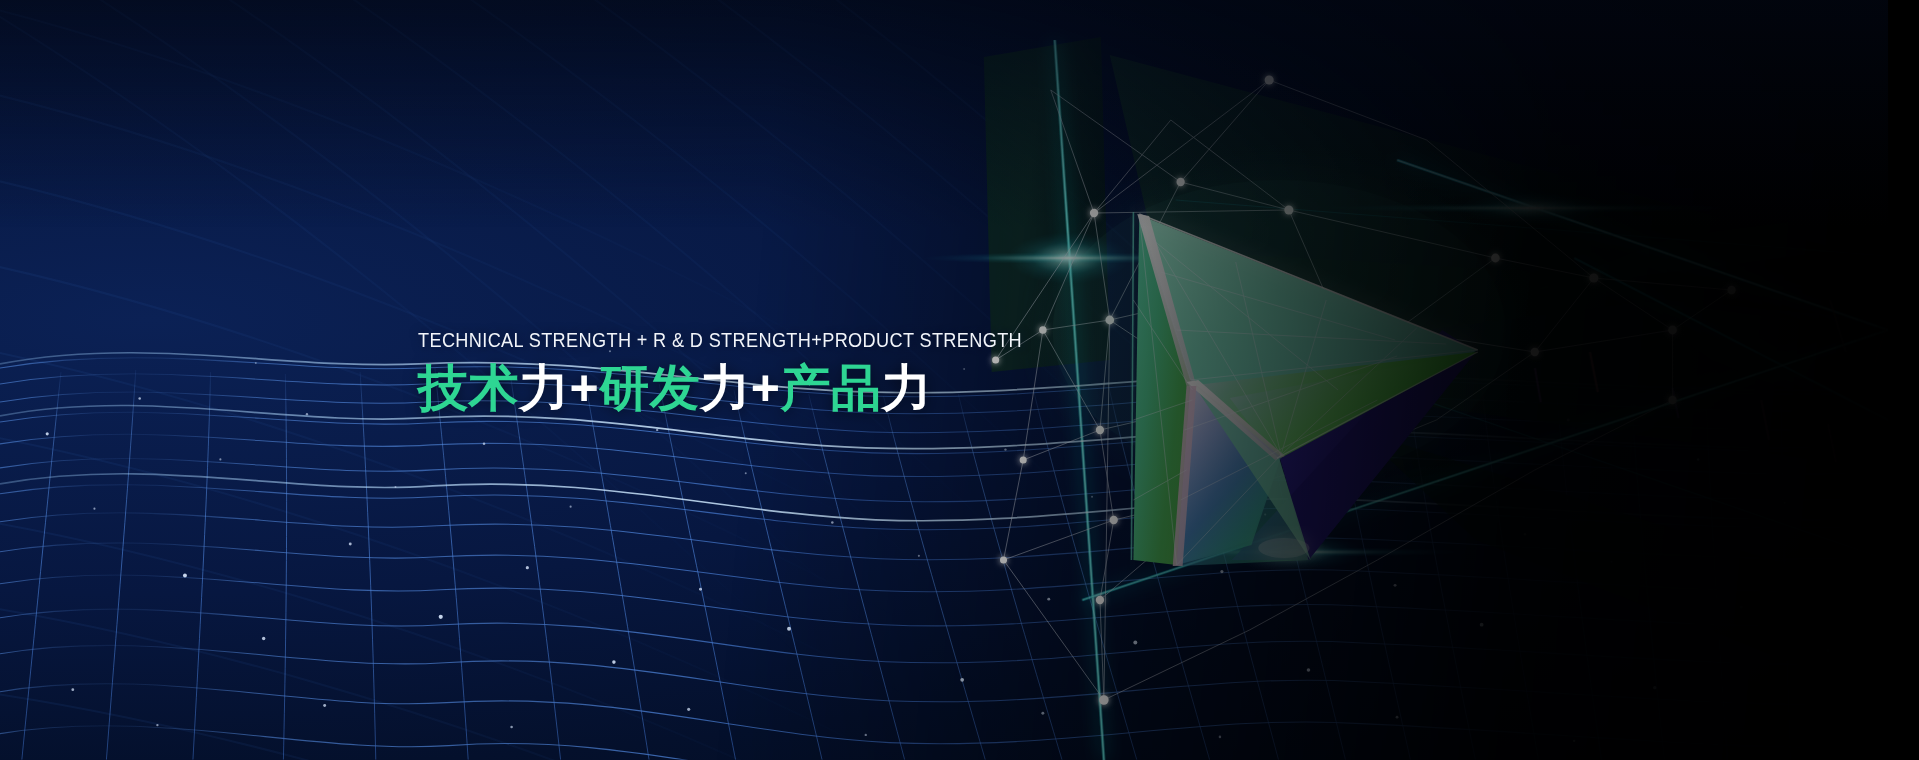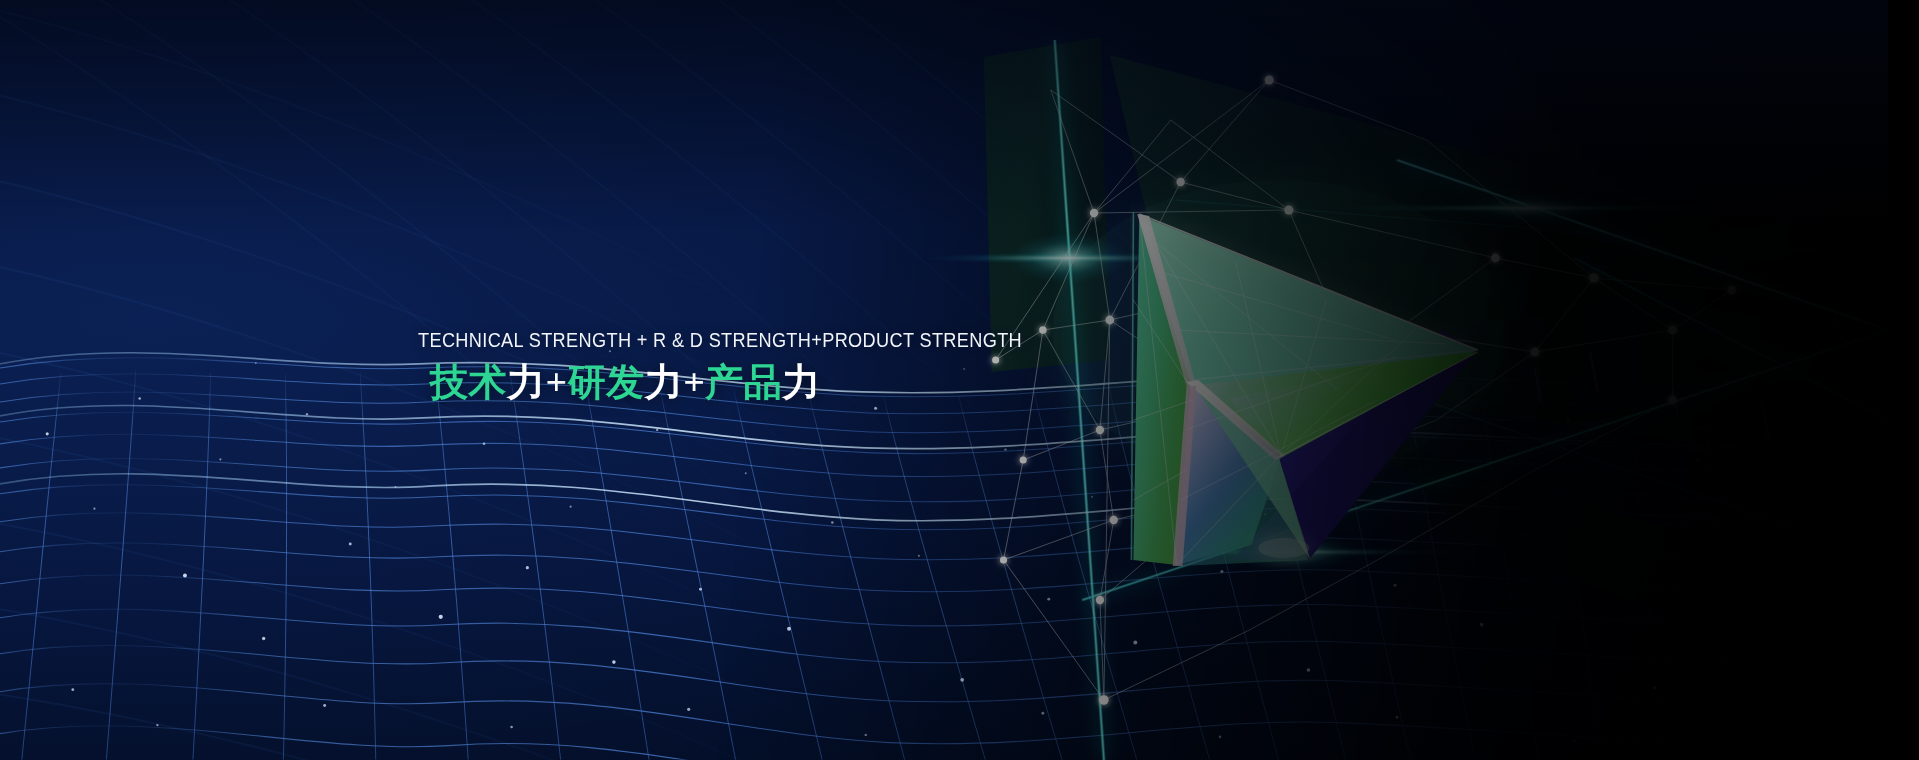--- a/index.html
+++ b/index.html
@@ -58,27 +58,27 @@
     letter-spacing:.40px;
     color:#f2f5fa;
     white-space:nowrap;
     transform:scaleX(.885);
     transform-origin:left center;
     line-height:1;
     margin:0 0 11px 0;
     text-shadow:0 0 10px rgba(10,22,52,.9);
   }
   .maintitle{
-    font-family:Liberation Serif, serif;
+    font-family:Liberation Sans, sans-serif;
     font-weight:bold;
-    font-size:38px;
+    font-size:50px;
     line-height:1.04;
     letter-spacing:.5px;
     white-space:nowrap;
-    margin:12px;
+    margin:0;
     text-shadow:0 2px 14px rgba(0,0,0,.55);
   }
   .tw{color:#ffffff;}
   .tg{color:#2ed693;}
 
   
   .glowline{mix-blend-mode:screen;}
 </style>
 </head>
 <body>

